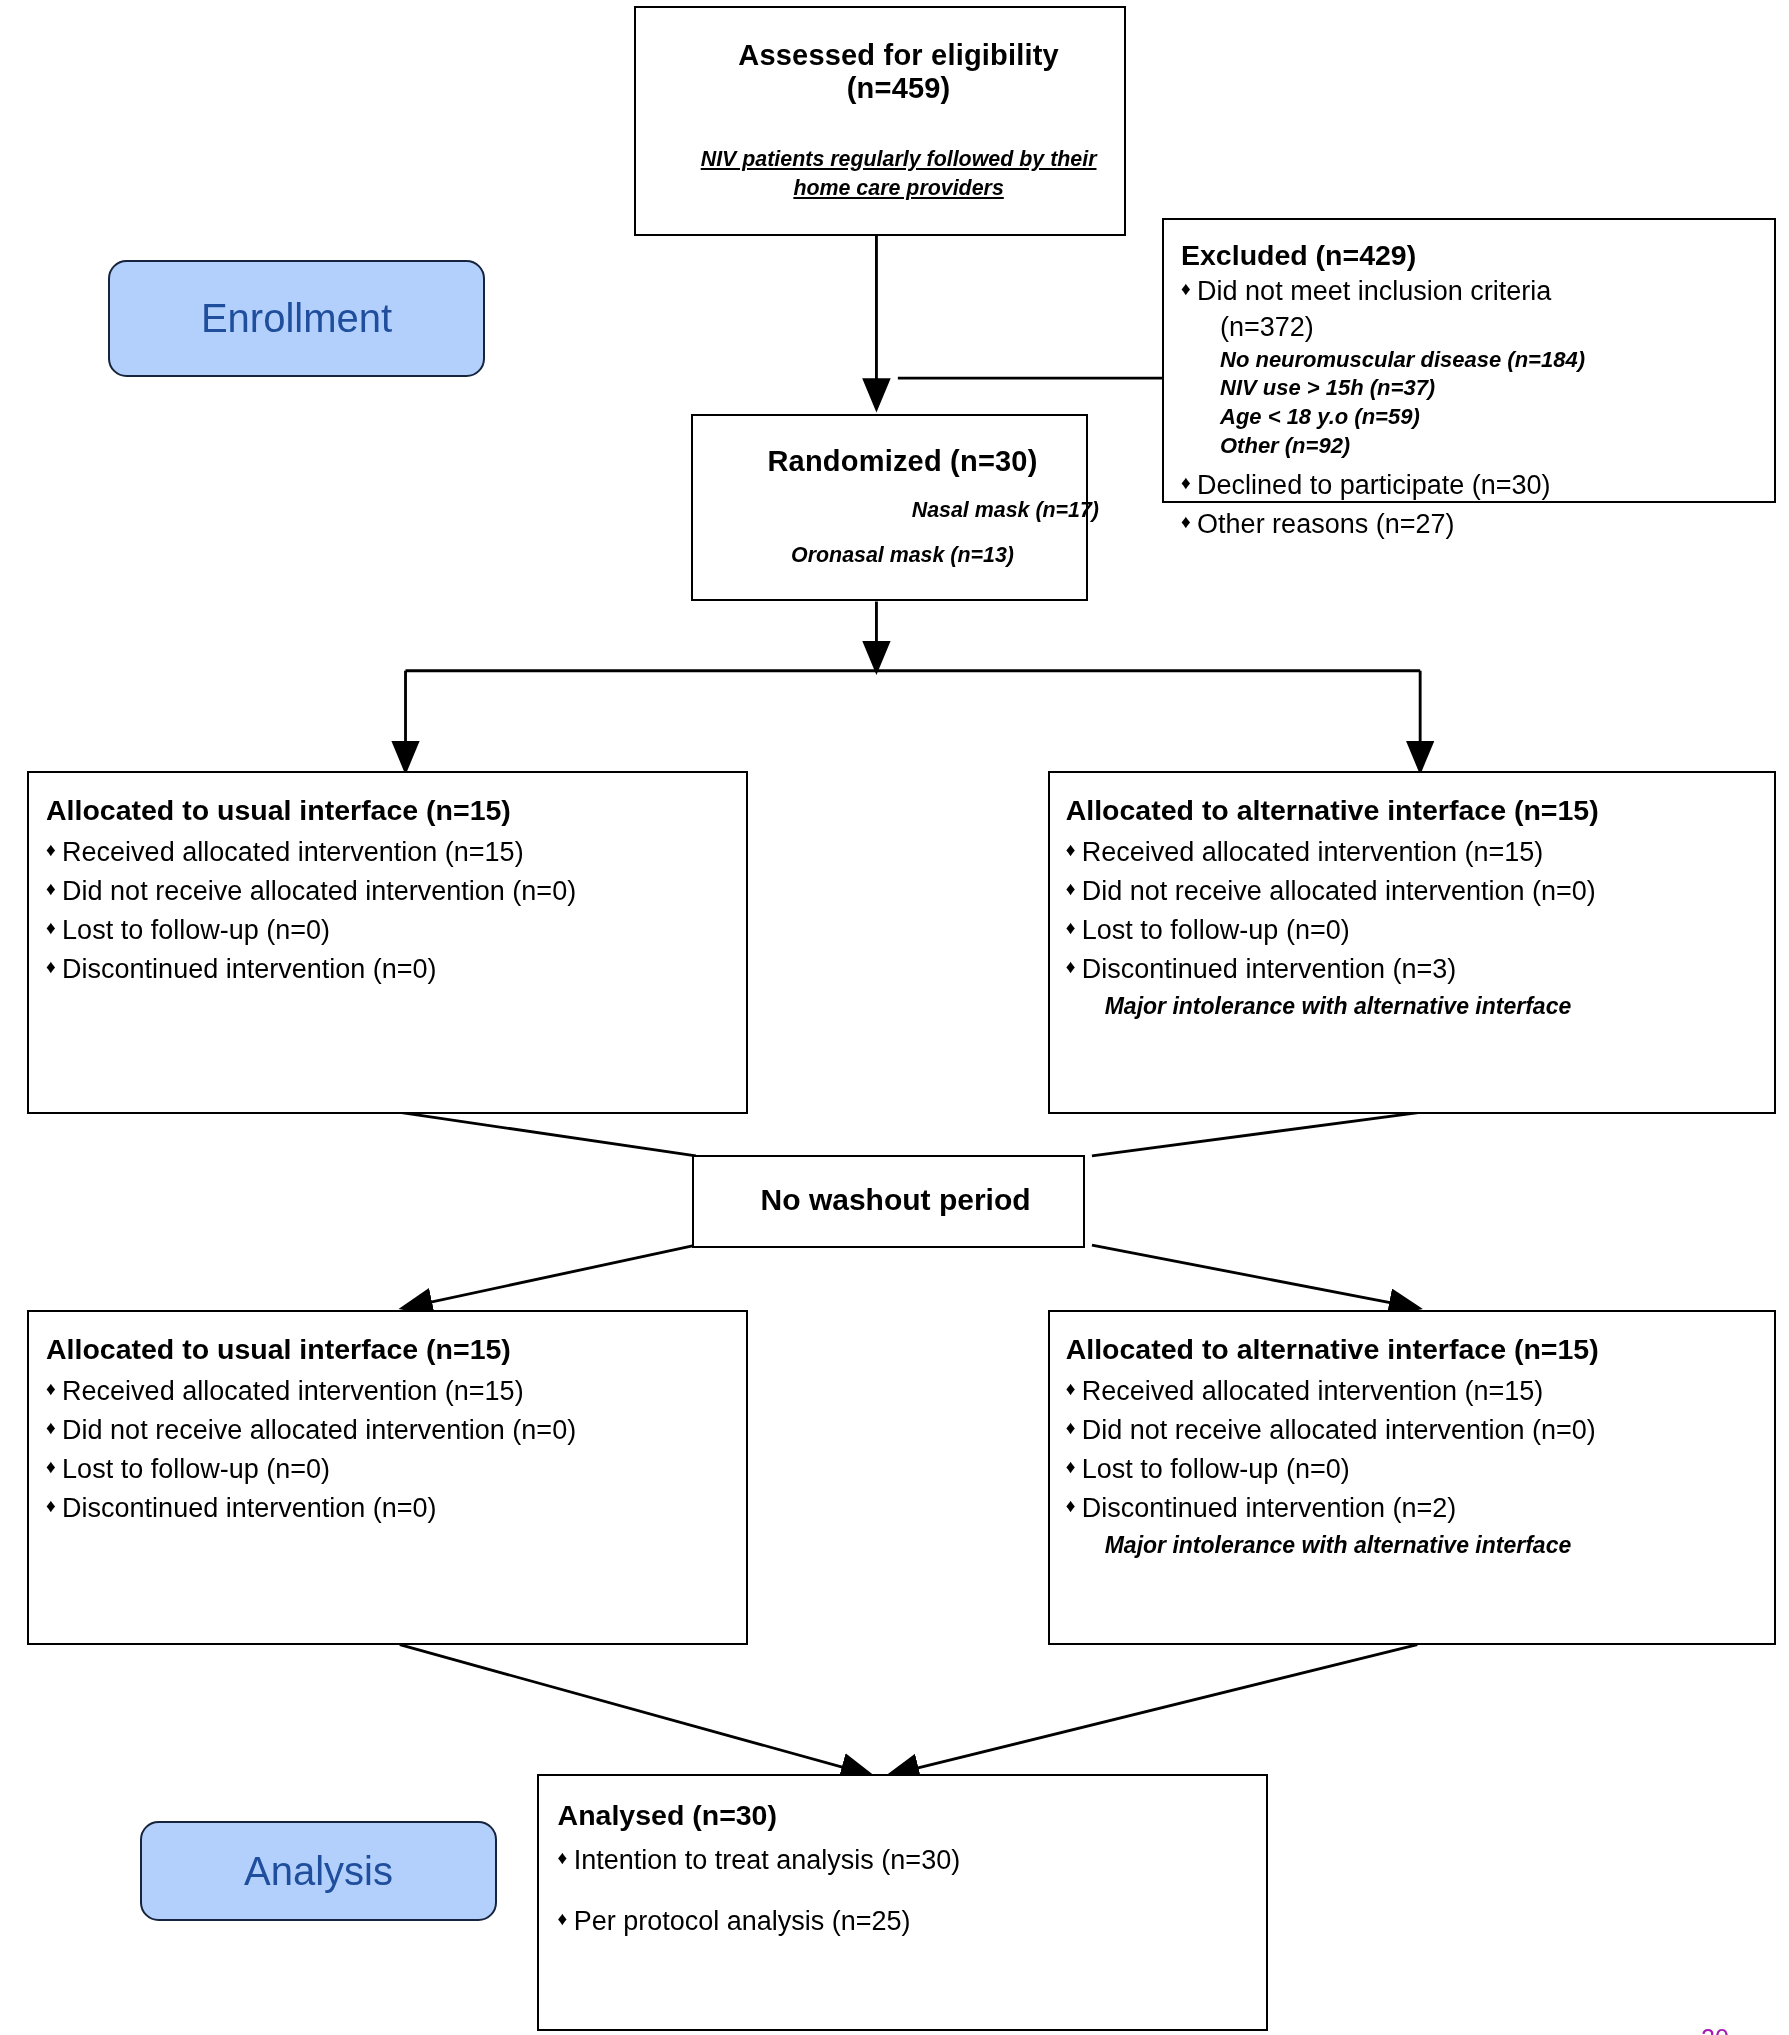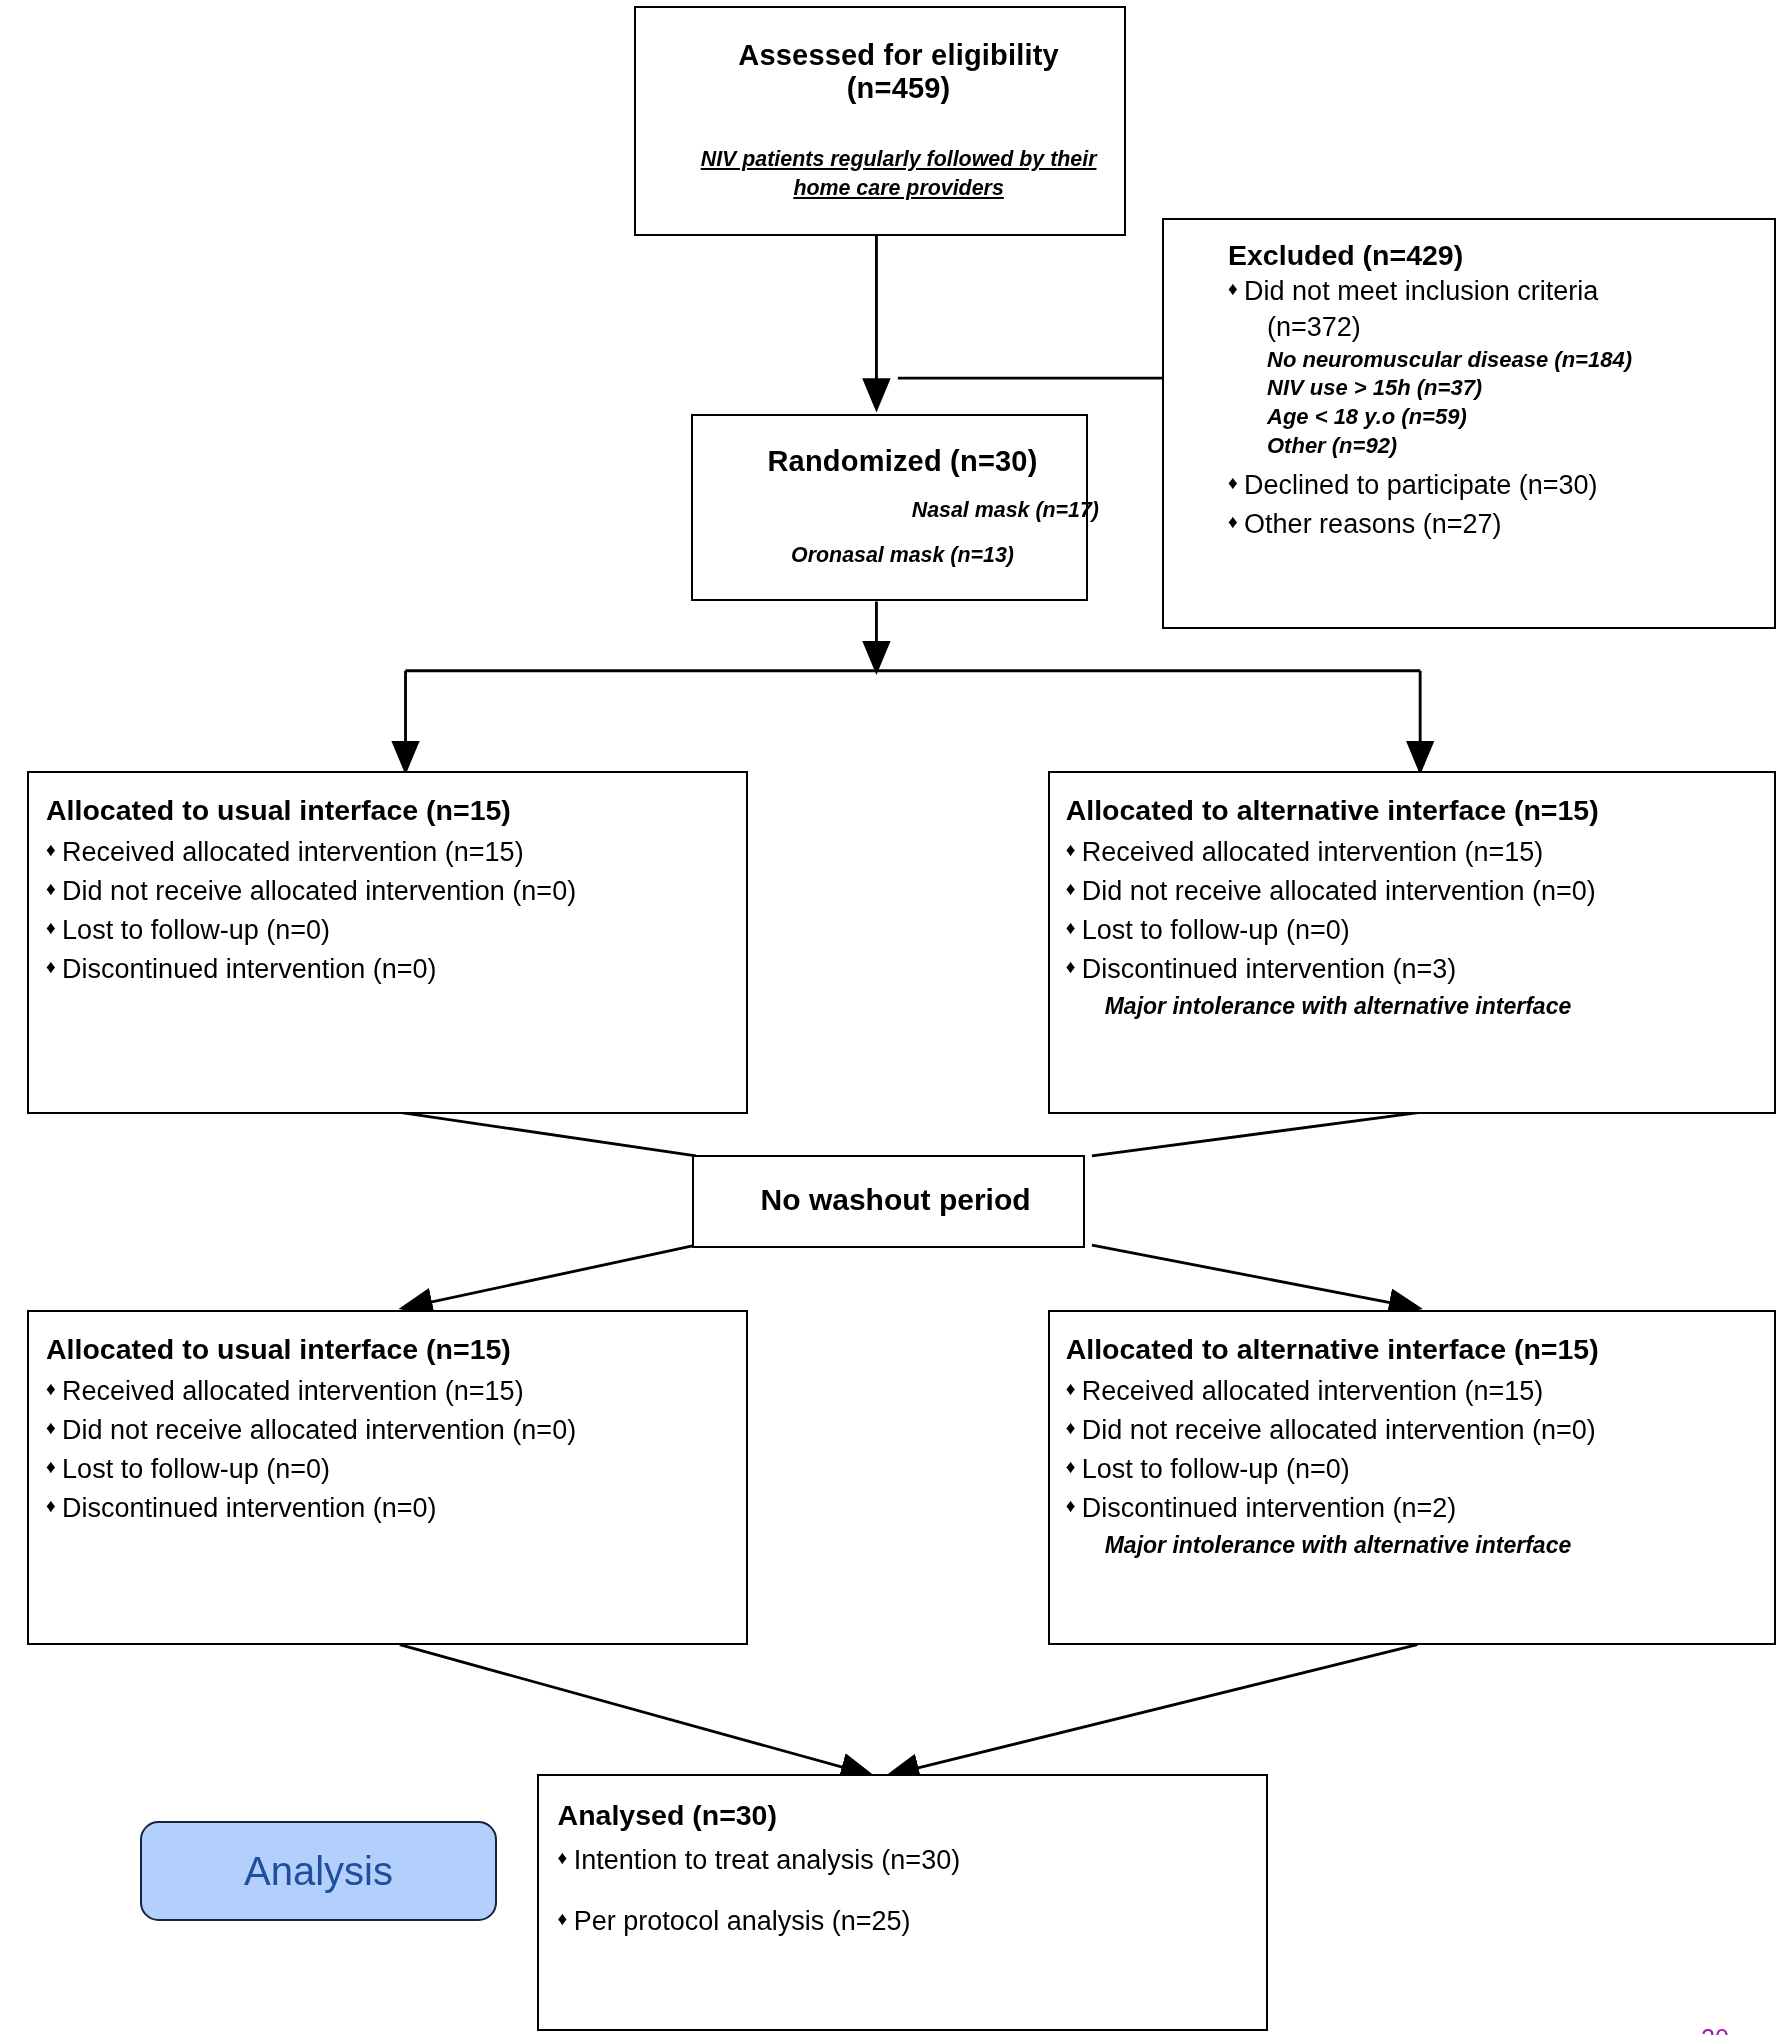--- a/index.html
+++ b/index.html
@@ -58,33 +58,36 @@
       <path d="M1990,1559 L1530,1620"></path>
 
       <path d="M975,1745 L566,1833" marker-end="url(#ah)"></path>
       <path d="M1530,1745 L1986,1833" marker-end="url(#ah)"></path>
 
       <path d="M560,2305 L1218,2487" marker-end="url(#ah)"></path>
       <path d="M1986,2305 L1248,2487" marker-end="url(#ah)"></path>
     </g>
   </svg>
 
+  <div class="pill" style="left:108px;top:260px;width:377px;height:117px;">
+    <span>Enrollment</span>
+  </div>
 
   <div class="box" style="left:634px;top:5.7px;width:492px;height:230px;">
     <div class="inner ctr" style="padding:31px 18.6px 0 18.6px;">
       <div class="hdr1">Assessed for eligibility</div>
       <div class="hdr1">(n=459)</div>
       <div class="sub1" style="margin-top:40px;text-decoration:underline;">
         <div>NIV patients regularly followed by their</div>
         <div>home care providers</div>
       </div>
     </div>
   </div>
 
-  <div class="box" style="left:1162px;top:218px;width:614px;height:411px;padding-left:47px;">
+  <div class="box" style="left:1162px;top:218px;width:614px;height:285px;">
     <div class="inner" style="padding:18.6px 15.7px 0 17px;">
       <div class="bigttl">Excluded (n=429)</div>
       <ul class="lst" style="margin-top:4.3px;">
         <li>
           <span class="bul">♦</span>
           <span class="lbl">Did not meet inclusion criteria</span>
         </li>
       </ul>
       <div style="font-size:27px;margin:-2.9px 0 0 39px;">(n=372)</div>
       <div style="margin:2.9px 0 0 39px;">

